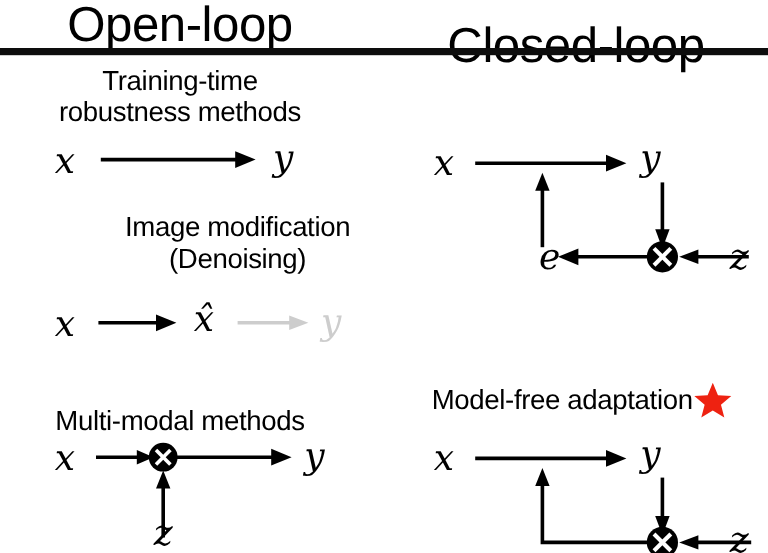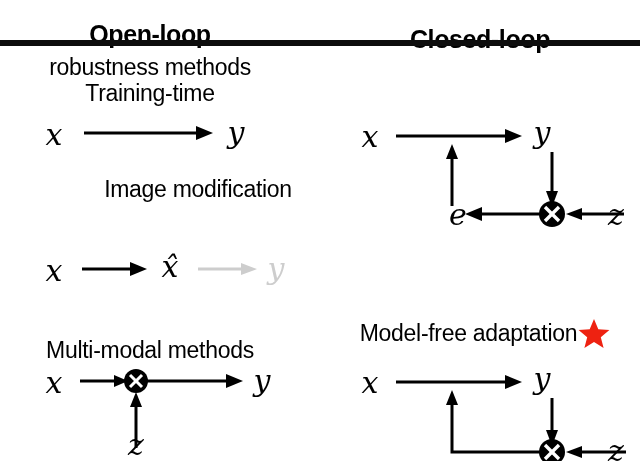--- a/index.html
+++ b/index.html
@@ -15,30 +15,29 @@
     background: #ffffff;
     font-family: "Liberation Sans", sans-serif;
     color: #000000;
     overflow: hidden;
   }
   .abs { position: absolute; }
 
   
   .col-title {
     font-family: "Liberation Sans", sans-serif;
-    font-size: 25px;
+    font-size: 41px;
     line-height: 38px;
-    font-weight: 700;
+    font-weight: 400;
     text-align: center;
     letter-spacing: -0.4px;
     white-space: nowrap;
-    margin-top: 14px;
   }
   #title-open  { left: 0px;   top: 1px; width: 300px; }
-  #title-closed{ left: 330px; top: 6px; width: 300px; }
+  #title-closed{ left: 330px; top: 19px; width: 300px; }
 
   
   #divider {
     left: 0px;
     top: 40px;
     width: 640px;
     height: 6px;
     background: #0d0d0d;
   }
 
@@ -84,37 +83,38 @@
 
 <div id="figure">
 
   <div class="abs col-title" id="title-open">Open-loop</div>
 
   <div class="abs col-title" id="title-closed">Closed-loop</div>
 
   <div class="abs" id="divider"></div>
 
   <div class="abs caption two-line" id="cap-training">
+    <div>Training-time</div>
     <div>robustness methods</div>
-    <div>Training-time</div>
   </div>
 
   <div class="abs mvar" style="left:36px; top:120px; width:36px;">x</div>
 
   <div class="abs" style="left:84px; top:120px;">
     <svg width="130" height="26" viewBox="0 0 130 26">
       <line x1="0" y1="13" x2="116" y2="13" stroke="#000" stroke-width="3"></line>
       <polygon points="129,13 112,6 112,20" fill="#000"></polygon>
     </svg>
   </div>
 
   <div class="abs mvar" style="left:218px; top:118px; width:36px;">y</div>
 
   <div class="abs caption two-line" id="cap-imagemod">
     <div>Image modification</div>
+    <div>(Denoising)</div>
   </div>
 
   <div class="abs mvar" style="left:36px; top:256px; width:36px;">x</div>
 
   <div class="abs" style="left:82px; top:256px;">
     <svg width="66" height="26" viewBox="0 0 66 26">
       <line x1="0" y1="13" x2="52" y2="13" stroke="#000" stroke-width="3"></line>
       <polygon points="65,13 48,6 48,20" fill="#000"></polygon>
     </svg>
   </div>

